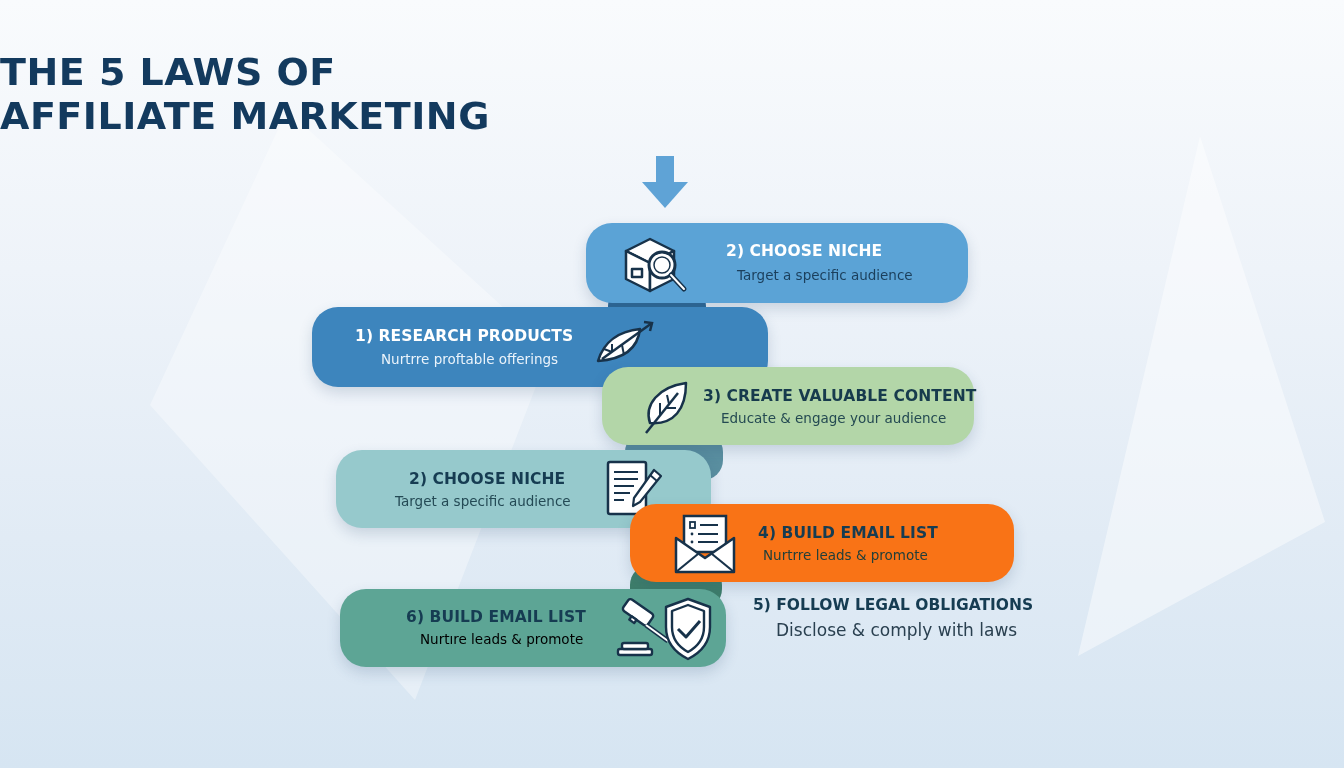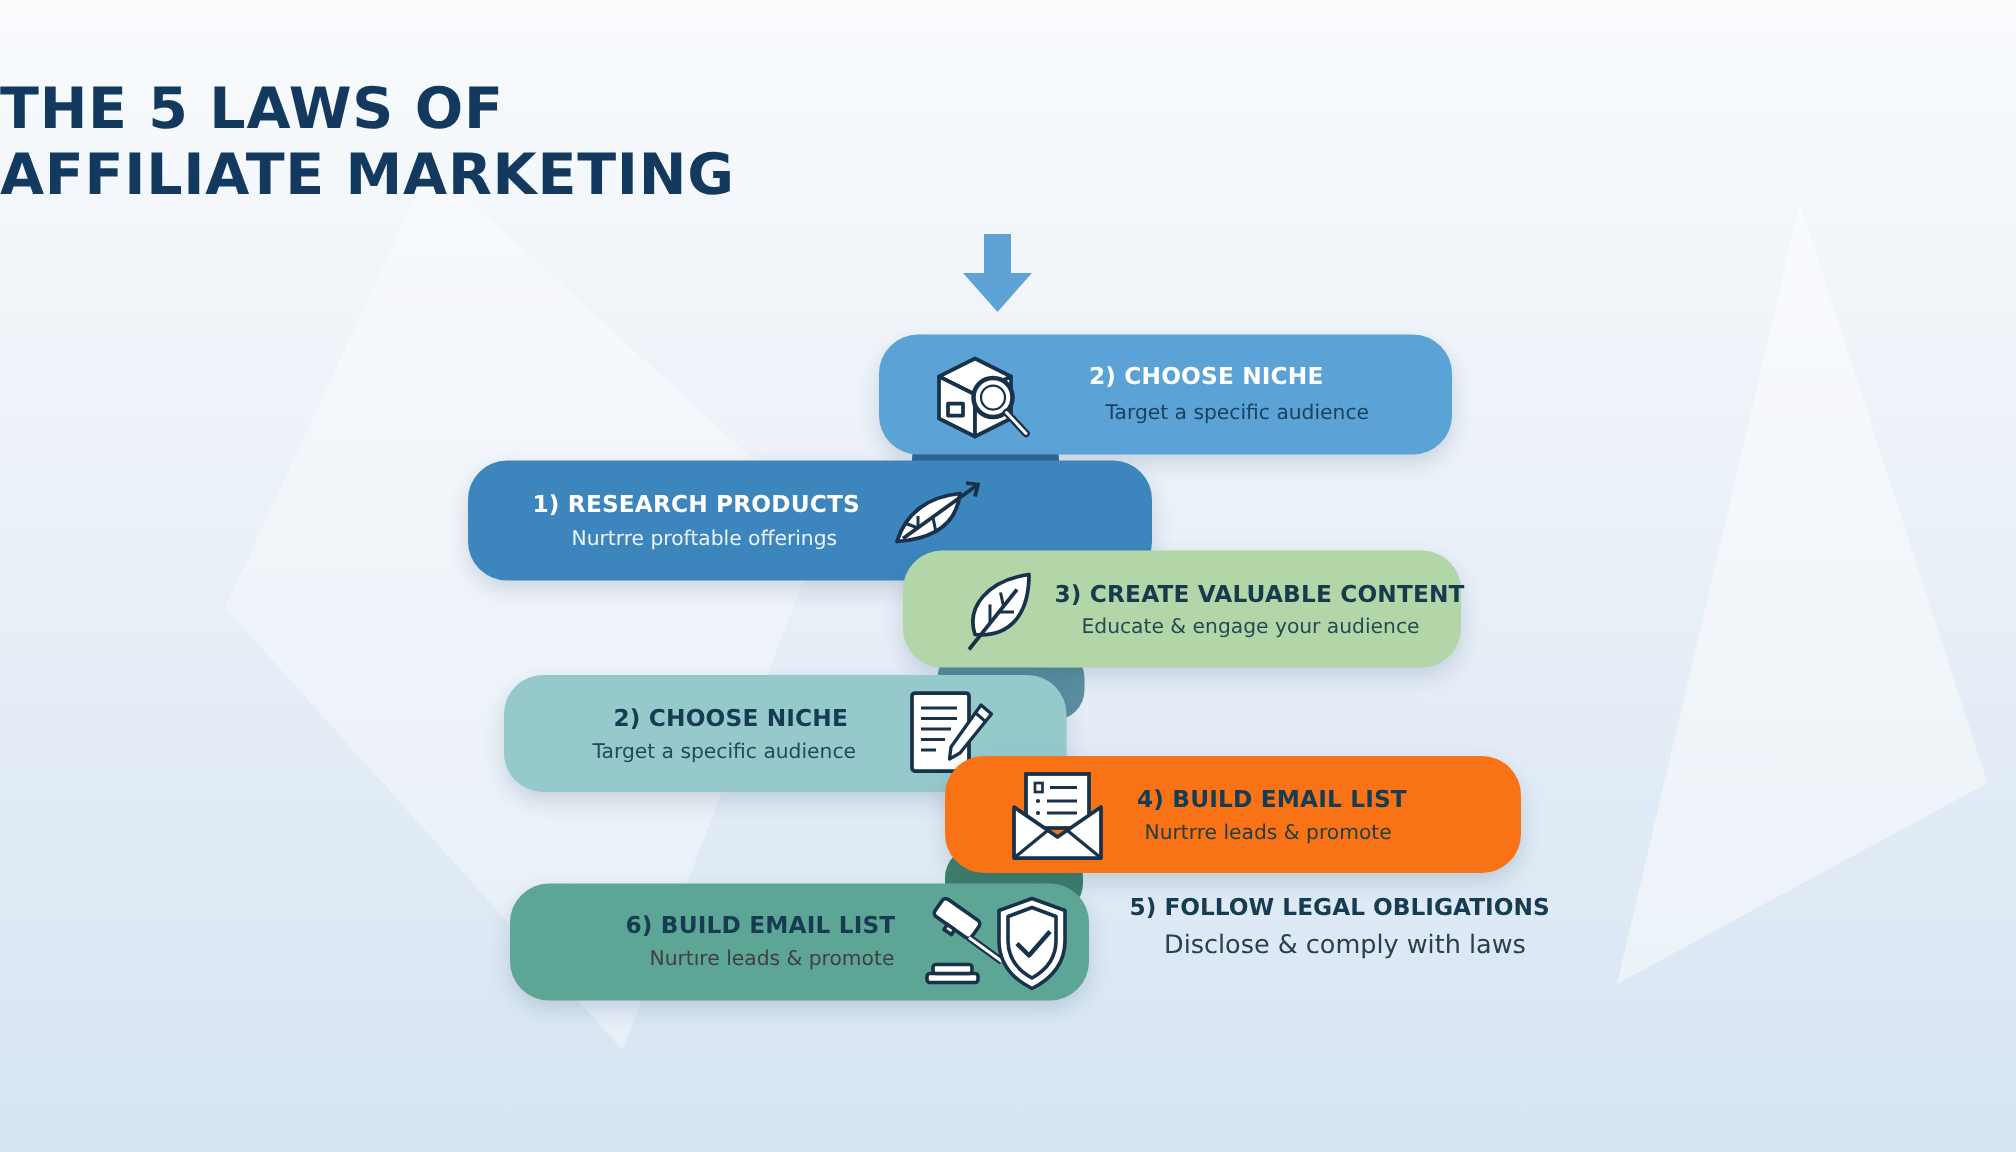--- a/index.html
+++ b/index.html
@@ -121,22 +121,22 @@
   <div class="label" style="left:128px;top:20px;color:#163c52;">4) BUILD EMAIL LIST</div>
   <div class="sub" style="left:133px;top:43px;color:#223f3a;">Nurtrre leads &amp; promote</div>
 </div>
 
 <div class="free" style="left:735px;top:594px;width:270px;height:44px;">
   <div class="label" style="left:18px;top:2px;color:#163c52;">5) FOLLOW LEGAL OBLIGATIONS</div>
   <div class="sub" style="left:41px;top:26px;color:#2a4050;">Disclose &amp; comply with laws</div>
 </div>
 
 <div class="card" style="left:340px;top:589px;width:386px;height:78px;background:#5da595;">
-  <div class="label" style="left:77px;top:19px;color:#163c52;">6) BUILD EMAIL LIST</div>
-  <div class="sub" style="left:80px;top:42px;color:#404040;margin-left:13px;">Nurtıre leads &amp; promote</div>
+  <div class="label" style="left:66px;top:19px;color:#163c52;">6) BUILD EMAIL LIST</div>
+  <div class="sub" style="left:80px;top:42px;color:#000000;">Nurtıre leads &amp; promote</div>
   <svg class="icon" style="left:272px;top:6px;" width="108" height="66">
     <g stroke="#17324a" stroke-width="2.4" stroke-linejoin="round" fill="#ffffff">
       <rect x="6" y="54" width="34" height="6" rx="2"></rect>
       <rect x="10" y="48" width="26" height="6" rx="2"></rect>
       <g transform="rotate(35 24 22)">
         <rect x="8" y="10" width="30" height="14" rx="3"></rect>
         <rect x="20" y="24" width="6" height="4"></rect>
       </g>
       <line x1="34" y1="30" x2="56" y2="46" stroke-width="5"></line>
       <line x1="34" y1="30" x2="56" y2="46" stroke="#ffffff" stroke-width="2"></line>

